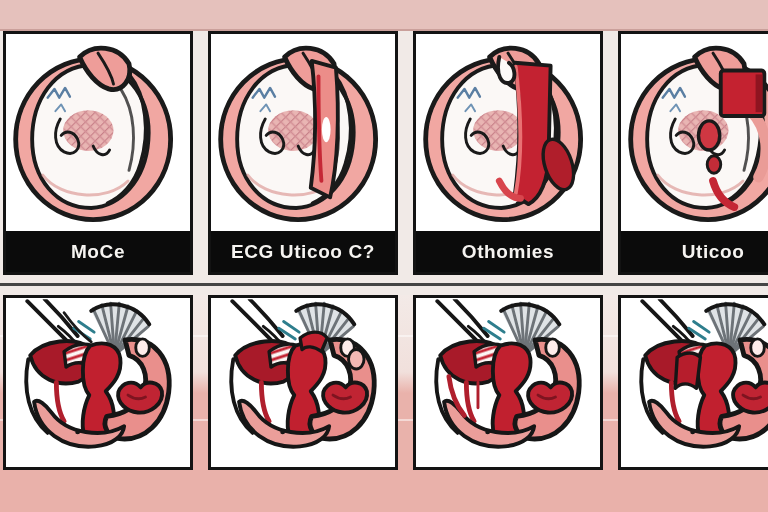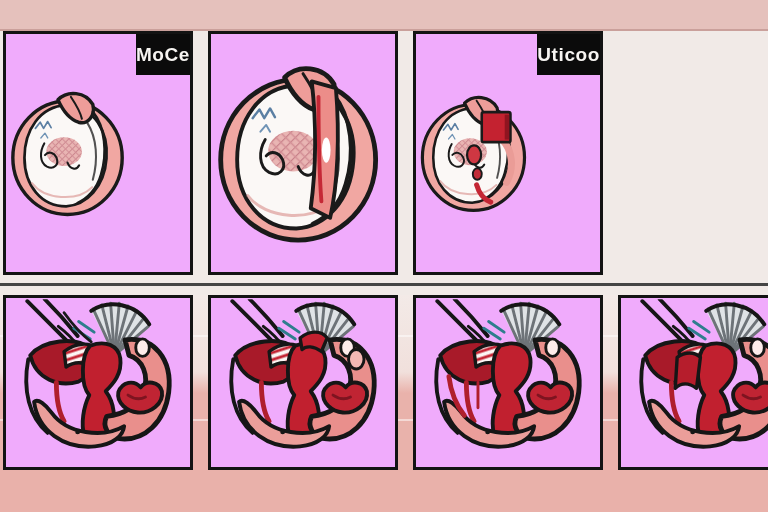--- a/index.html
+++ b/index.html
@@ -1,21 +1,21 @@
 <!DOCTYPE html>
 <html><head>
 <meta charset="utf-8">
 <style>
   *{box-sizing:border-box;margin:0;padding:0}
   html,body{width:768px;height:512px;overflow:hidden}
   body{font-family:"Liberation Sans",sans-serif;background:#f1eae7}
   .top-band{height:31px;background:#e5c1bc;border-bottom:2px solid #caa09b}
   .row{display:flex;gap:15px;padding-left:3px;width:830px}
   .row-top{height:244px;background:#f1eae7}
-  .panel{flex:0 0 190px;background:#f0abfc;border:3px solid #131313;display:flex;}
+  .panel{flex:0 0 190px;background:#ffffff;border:3px solid #131313;display:flex;flex-direction:column}
   .art{flex:1;overflow:hidden}
   .art svg{width:100%;height:100%;display:block}
   .caption{height:41px;background:#0b0b0b;color:#f6f4f1;display:flex;align-items:center;justify-content:center;
            font-weight:bold;font-size:19px;letter-spacing:.6px;white-space:nowrap;overflow:hidden}
   .row-divider{height:20px;background:#f1eae7;position:relative}
   .row-divider::after{content:"";position:absolute;left:0;right:0;top:8px;height:3px;background:#454545}
   .row-bottom{height:175px;
     background-image:
       repeating-linear-gradient(180deg, rgba(255,255,255,0) 0 40px, rgba(255,255,255,.5) 40px 42px, rgba(255,255,255,0) 42px 84px),
       linear-gradient(180deg,#f3eae7 0%,#f1e0dc 44%,#e9b2ab 56%,#e9b2ab 100%)}
@@ -108,22 +108,42 @@
     <div class="art">
       <svg viewBox="0 0 190 196">
         <use href="#heartTop"></use>
         <g fill="none" stroke="#1a1a1a" stroke-width="4" stroke-linecap="round" stroke-linejoin="round">
           <path d="M104,24 L129,31 C133,80 131,130 123,165 L103,155 C109,110 109,68 104,24 Z" fill="#ec8d89"></path>
           <path d="M111,40 C111,82 112,122 114,148" stroke="#c52836"></path>
           <ellipse cx="119" cy="95" rx="4.5" ry="13" fill="#ffffff" stroke="none"></ellipse>
         </g>
       </svg>
     </div>
-  </figure>
-
+    <figcaption class="caption">
+      <span>ECG Uticoo C?</span>
+    </figcaption>
+  </figure>
+
+  <figure class="panel">
+    <div class="art">
+      <svg viewBox="0 0 190 196">
+        <use href="#heartTop"></use>
+        <g fill="none" stroke="#1a1a1a" stroke-width="4" stroke-linecap="round" stroke-linejoin="round">
+          <path d="M102,26 L139,29 L137,118 C137,148 128,166 116,172 L102,163 C108,118 108,68 102,26 Z" fill="#c32231"></path>
+          <path d="M103,30 C109,80 109,128 103,161" stroke="#e97173"></path>
+          <ellipse cx="147" cy="131" rx="14" ry="27" transform="rotate(-18 147 131)" fill="#b01e2b" stroke-width="3.5"></ellipse>
+          <path d="M86,20 C82,38 88,50 98,46 C104,42 102,30 96,26" fill="#fcfaf8"></path>
+          <path d="M86,148 C92,160 100,166 108,166" stroke="#d8454d" stroke-width="7"></path>
+        </g>
+      </svg>
+    </div>
+    <figcaption class="caption">
+      <span>Othomies</span>
+    </figcaption>
+  </figure>
 
   <figure class="panel">
     <div class="art">
       <svg viewBox="0 0 190 196">
         <use href="#heartTop"></use>
         <g fill="none" stroke="#1a1a1a" stroke-width="4" stroke-linecap="round" stroke-linejoin="round">
           <path d="M134,76 C152,94 154,122 142,144" stroke="#ea9c97" stroke-width="11"></path>
           <rect x="103" y="34" width="45" height="47" rx="3" fill="#c42230"></rect>
           <rect x="139" y="38" width="7" height="39" fill="#8f1420" stroke="none"></rect>
           <ellipse cx="91" cy="101" rx="11" ry="15" fill="#cf3742" stroke-width="3.5"></ellipse>

